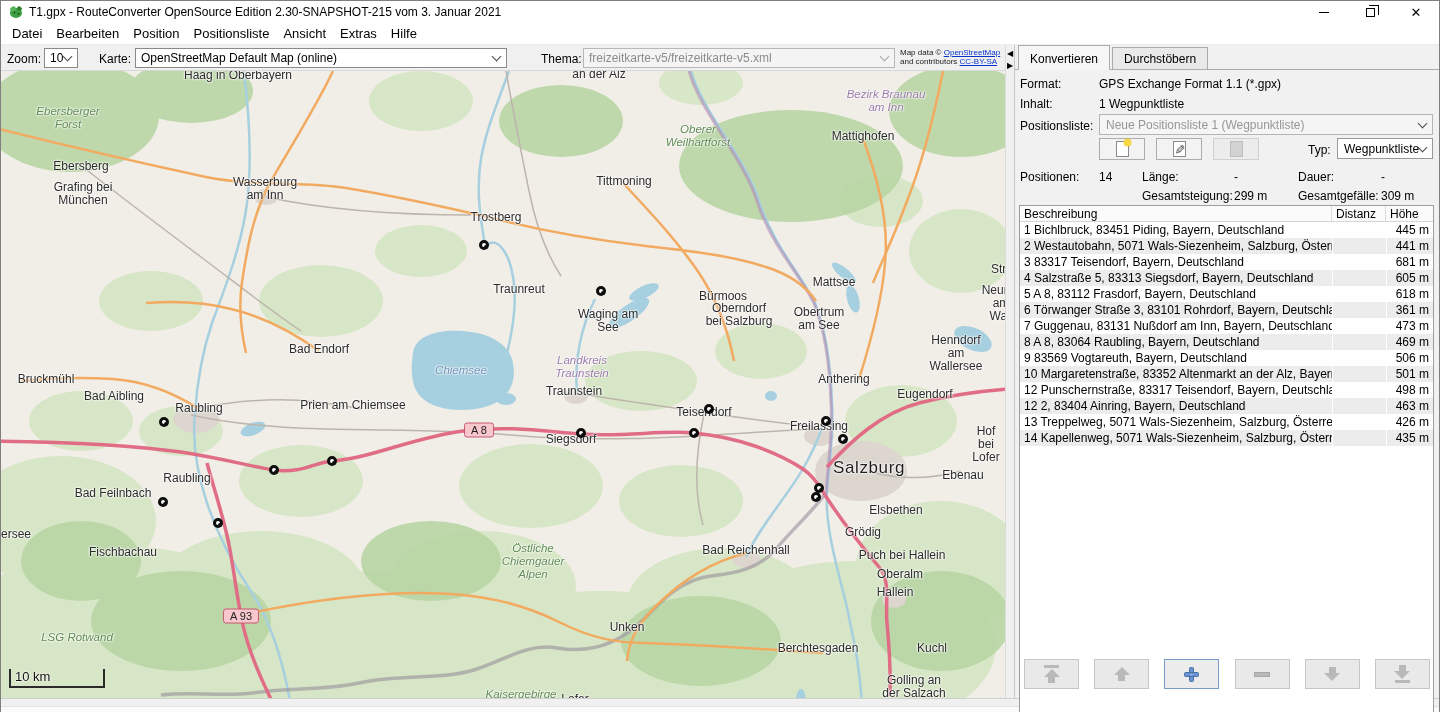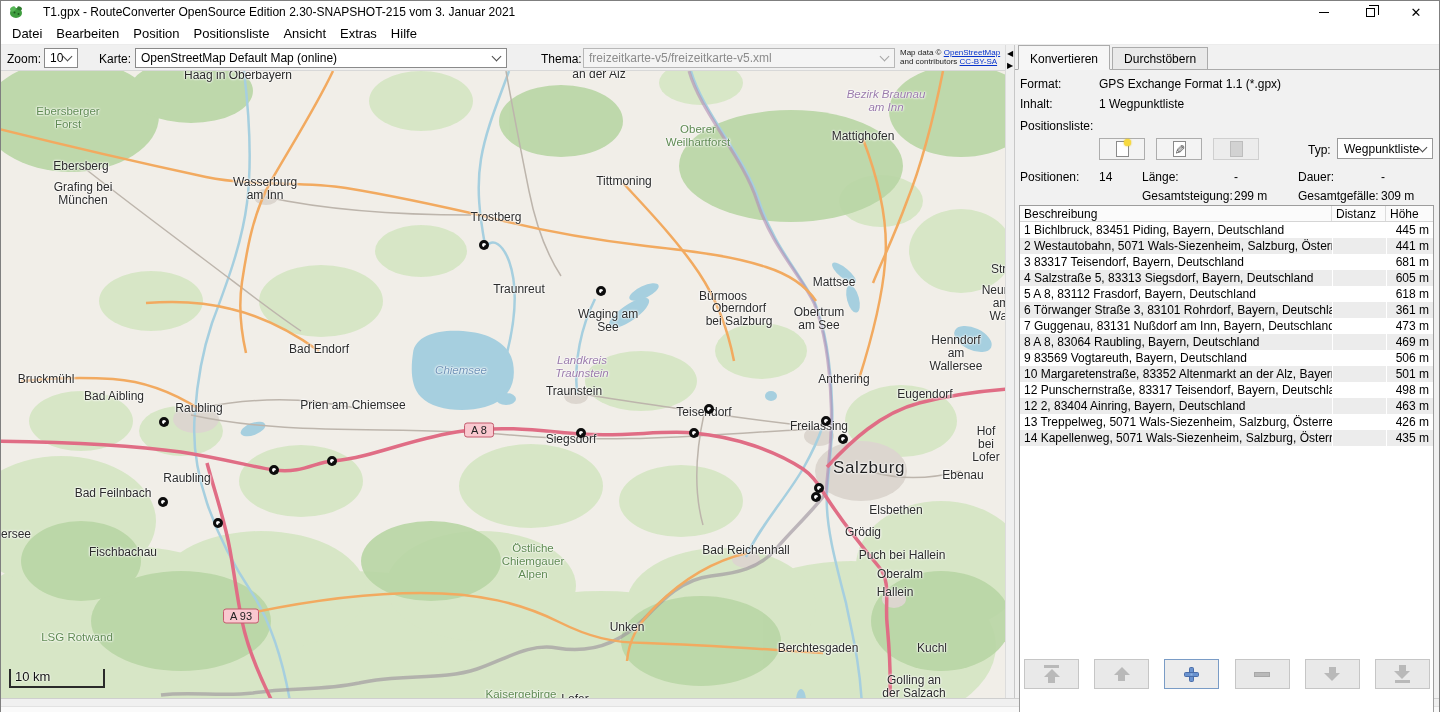--- a/index.html
+++ b/index.html
@@ -5,21 +5,21 @@
   * { box-sizing: border-box; margin:0; padding:0; }
   html,body { width:1440px; height:712px; overflow:hidden; background:#fff;
     font-family:"Liberation Sans", sans-serif; }
   .window { position:relative; width:1440px; height:712px; background:#fff;
     border:1px solid #7f7f7f; }
 
   
   .titlebar { position:absolute; left:0; top:0; right:0; height:22px; background:#fff;
     display:flex; align-items:center; padding-left:7px; }
   .app-icon { width:16px; height:16px; flex:0 0 16px; }
-  .title-text { font-size:12px; color:#000; margin-left:19px; white-space:nowrap; }
+  .title-text { font-size:12px; color:#000; margin-left:5px; white-space:nowrap; }
   .win-controls { margin-left:auto; display:flex; height:22px; }
   .win-btn { width:46px; height:22px; display:flex; align-items:center; justify-content:center; }
   .glyph-min { width:10px; height:1px; background:#000; display:block; }
   .glyph-restore { width:9px; height:9px; border:1px solid #000; position:relative; background:#fff; }
   .glyph-restore::before { content:''; position:absolute; left:2px; top:-4px; width:9px; height:9px;
     border:1px solid #000; border-left:none; border-bottom:none; }
   .glyph-close { font-size:13px; color:#000; line-height:1; }
 
   
   .menubar { position:absolute; left:0; top:22px; right:0; height:22px; background:#fff;
@@ -44,21 +44,21 @@
   .attribution a { color:#0633cc; text-decoration:underline; }
 
   
   .map { position:absolute; left:0; top:70px; width:1004px; height:627px;
     background:#f1eee8; overflow:hidden; }
   .map svg.basemap { position:absolute; left:0; top:0; }
   .maplabel { position:absolute; transform:translate(-50%,-50%); white-space:pre-line;
     text-align:center; font-size:12px; color:#2b2b2b; line-height:13px;
     text-shadow:0 0 2px #fff, 0 0 2px #fff, 0 0 3px #fff; pointer-events:none; z-index:3; }
   .maplabel.place-lg { font-size:17px; letter-spacing:.6px; color:#1f1f1f; }
-  .maplabel.forest { color:#5f8a52; font-size:11.5px; }
+  .maplabel.forest { font-style:italic; color:#5f8a52; font-size:11.5px; }
   .maplabel.water  { font-style:italic; color:#6f93b8; font-size:11.5px; }
   .maplabel.region { font-style:italic; color:#9b7bac; font-size:11.5px; }
   .marker { position:absolute; width:10px; height:10px; border:3px solid #0d0d0d; border-radius:50%;
     background:#fff; transform:translate(-50%,-50%); z-index:5; }
   .marker::after { content:''; position:absolute; left:2px; top:2px; width:4px; height:4px;
     background:#0d0d0d; border-radius:50%; }
   .road-badge { position:absolute; transform:translate(-50%,-50%); background:#f9c8cf;
     border:1px solid #c45a6d; border-radius:3px; font-size:11px; color:#222;
     padding:0px 6px 1px 6px; z-index:4; white-space:nowrap; }
   .scalebar { position:absolute; left:8px; top:598px; width:96px; height:19px;
@@ -411,20 +411,24 @@
       <div class="tab">Durchstöbern</div>
     </div>
 
     <span class="lbl" style="left:5px;  top:32px">Format:</span>
     <span class="val" style="left:84px; top:32px">GPS Exchange Format 1.1 (*.gpx)</span>
 
     <span class="lbl" style="left:5px;  top:52px">Inhalt:</span>
     <span class="val" style="left:84px; top:52px">1 Wegpunktliste</span>
 
     <span class="lbl" style="left:5px; top:74px">Positionsliste:</span>
+    <div class="panel-combo disabled" style="left:84px; top:69px; width:334px">
+      <span>Neue Positionsliste 1 (Wegpunktliste)</span>
+      <span class="chev"></span>
+    </div>
 
     <div class="tool-btn" style="left:84px;  top:93px">
       <span class="page-ic sparkle"></span>
     </div>
     <div class="tool-btn" style="left:141px; top:93px">
       <span class="page-ic pencil"></span>
     </div>
     <div class="tool-btn disabled" style="left:198px; top:93px">
       <span class="page-ic gray"></span>
     </div>

